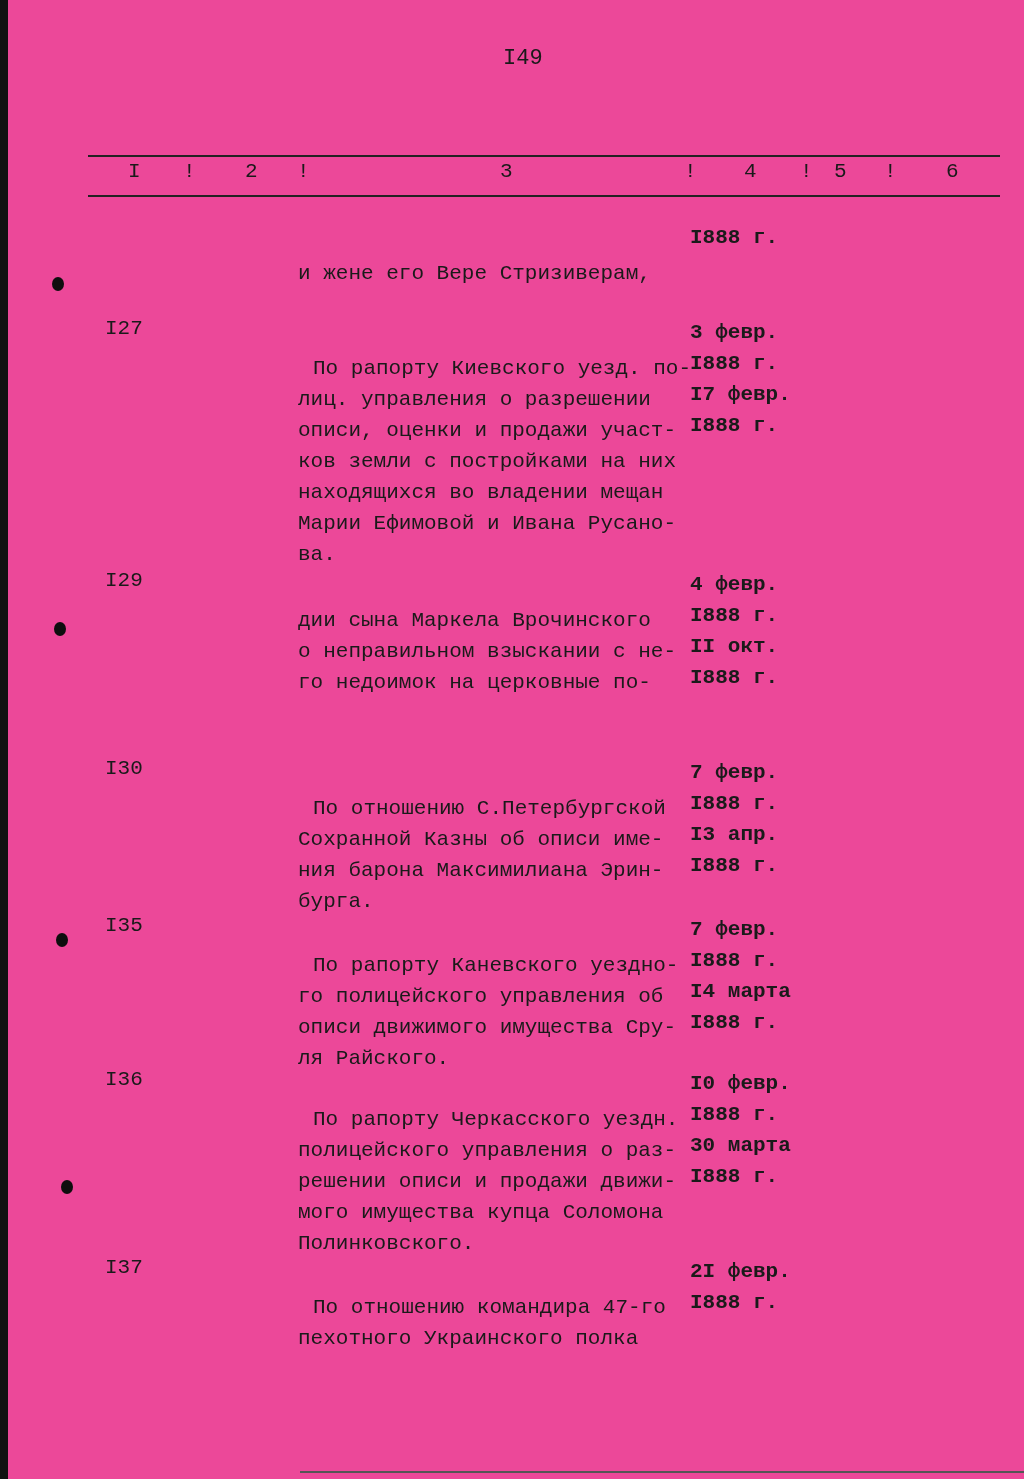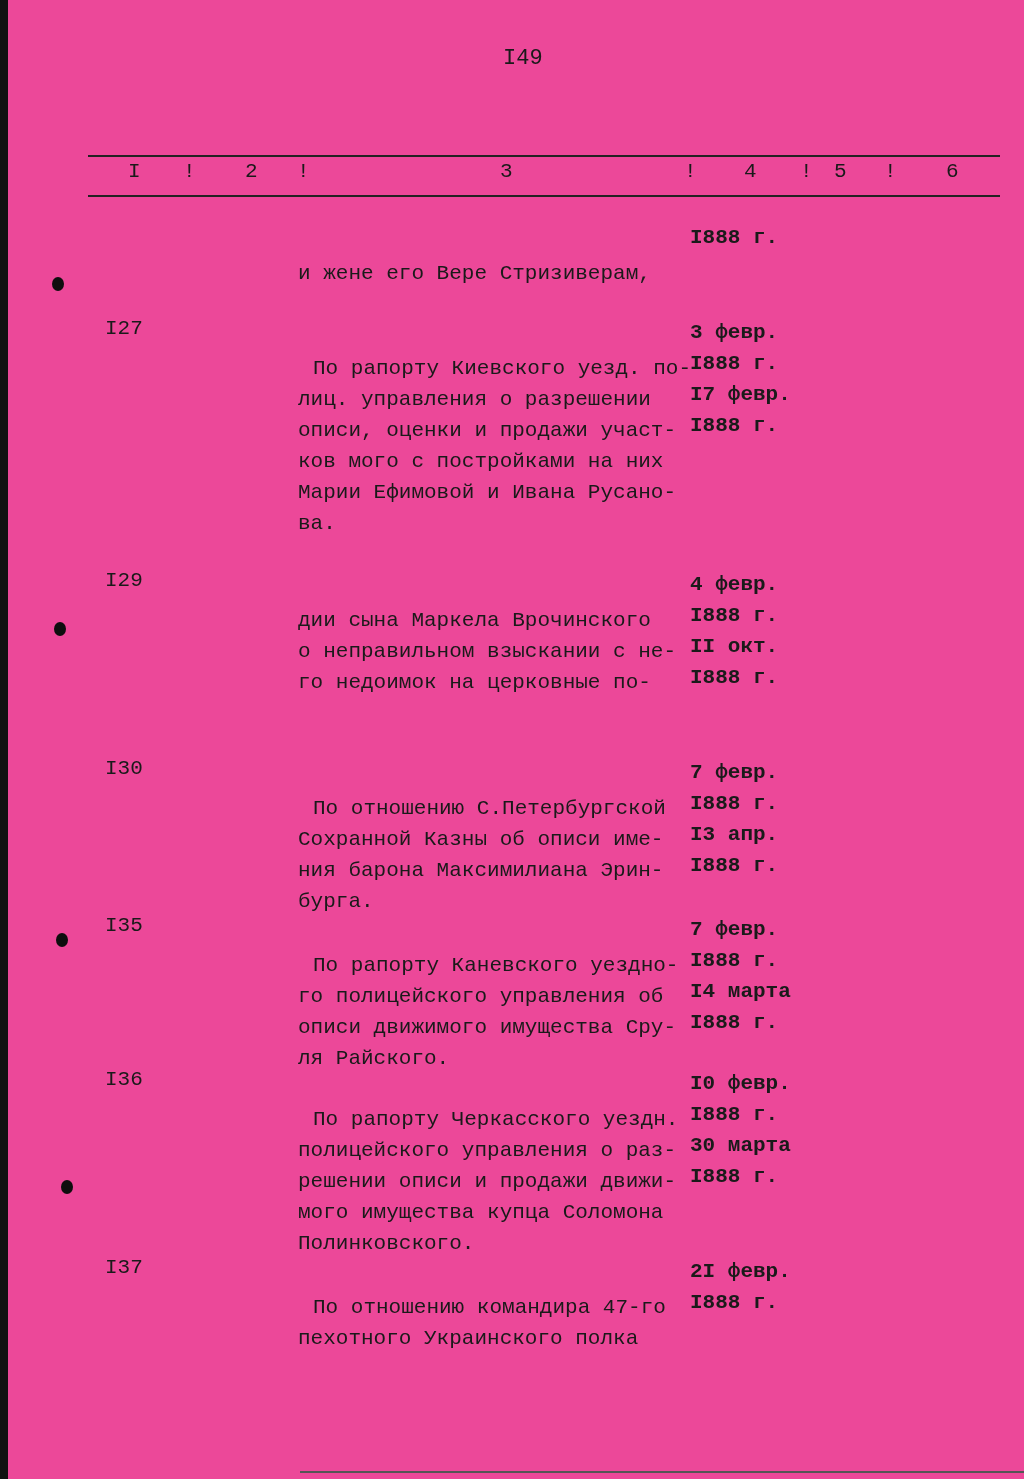--- a/index.html
+++ b/index.html
@@ -139,21 +139,22 @@
           <span class="line">I888 г.</span>
           <span class="line"></span>
         </div>
       </div>
       <div class="entry" style="top: 317px;">
         <div class="entry-num">I27</div>
         <div class="entry-body">
           <span class="line indent">По рапорту Киевского уезд. по-</span>
           <span class="line">лиц. управления о разрешении</span>
           <span class="line">описи, оценки и продажи участ-</span>
-          <span class="line">ков мого с постройками на них</span>
+          <span class="line">ков земли с постройками на них</span>
+          <span class="line">находящихся во владении мещан</span>
           <span class="line">Марии Ефимовой и Ивана Русано-</span>
           <span class="line">ва.</span>
         </div>
         <div class="entry-dates">
           <span class="line">3 февр.</span>
           <span class="line">I888 г.</span>
           <span class="line">I7 февр.</span>
           <span class="line">I888 г.</span>
         </div>
       </div>

